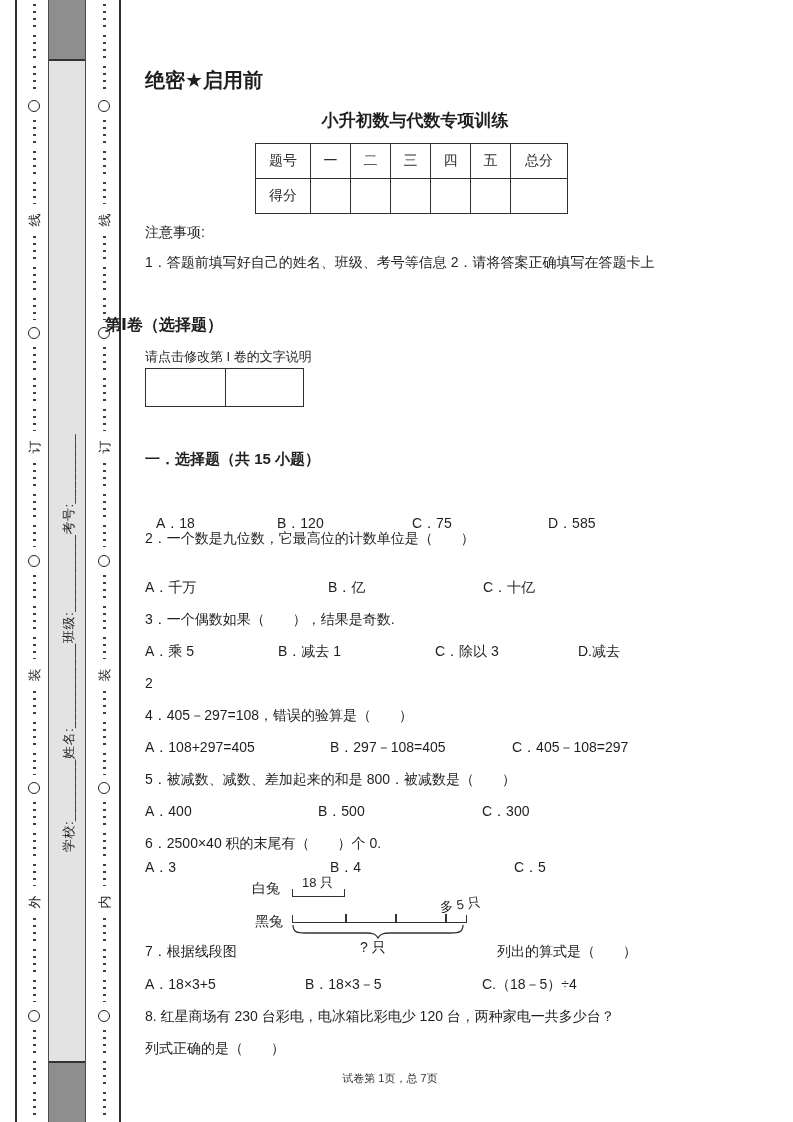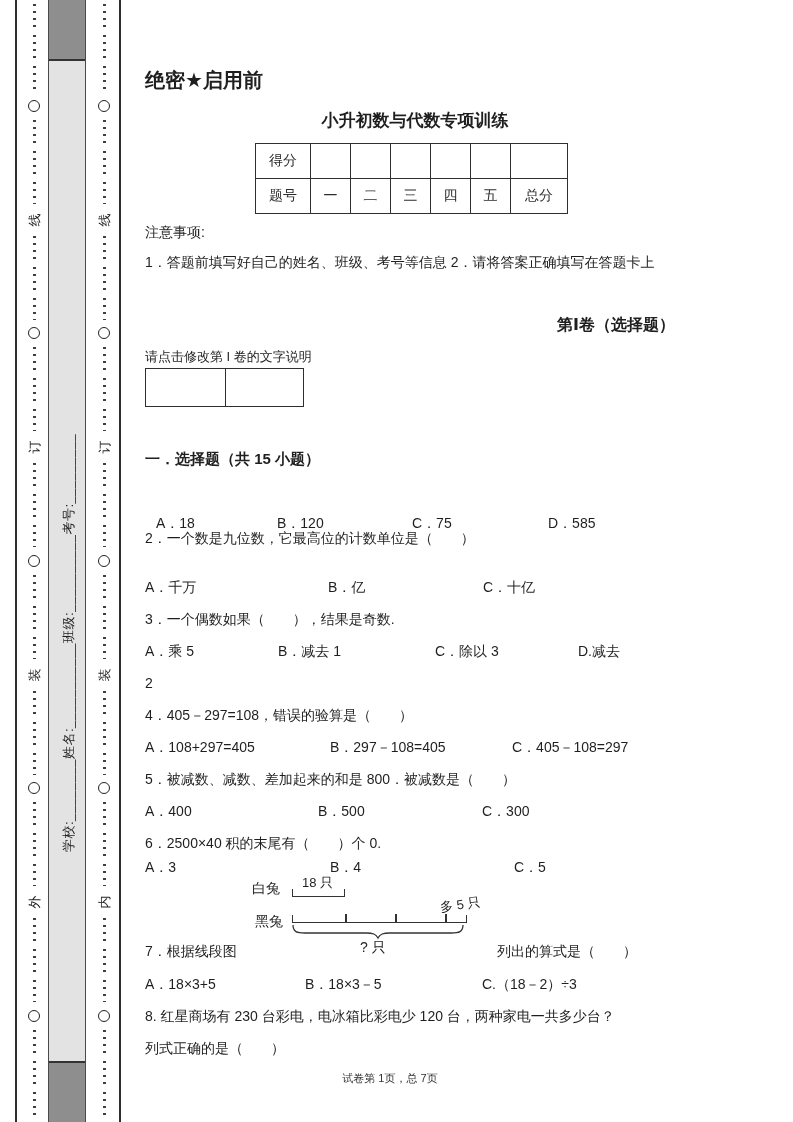--- a/index.html
+++ b/index.html
@@ -17,21 +17,21 @@
   .graybar{position:absolute;left:48px;top:0;bottom:0;width:38px;display:flex;flex-direction:column;
            border-left:1px solid #4a4a4a;border-right:1px solid #4a4a4a;box-sizing:border-box;}
   .bar-top{height:59px;background:#8e8e8e;border-bottom:2px solid #333;}
   .bar-mid{flex:1;background:#e3e3e3;}
   .bar-bottom{height:59px;background:#8e8e8e;border-top:2px solid #333;}
   .student-info{position:absolute;left:60px;top:852px;width:470px;transform:rotate(-90deg);
                 transform-origin:0 0;font-size:13px;letter-spacing:.5px;color:#222;white-space:nowrap;}
   
   .line{position:absolute;white-space:nowrap;font-size:14px;line-height:20px;}
   .bold{font-weight:bold;}
-  .c-wide{left:105px;width:570px;text-align:right;}
+  .c-wide{left:105px;width:570px;text-align:left;}
   .c-title{left:130px;width:570px;text-align:center;}
   .opt{position:absolute;top:0;white-space:nowrap;}
   .ptable{position:absolute;border-collapse:collapse;}
   .ptable td{border:1.6px solid #2f2f2f;text-align:center;font-size:14px;color:#2b2b2b;padding:0;}
   .score-table td{height:34px;}
   .grader-table td{height:37px;}
   
   .diagram{position:absolute;left:240px;top:875px;width:310px;height:92px;}
   .dg{position:absolute;font-size:14px;line-height:16px;}
   .dg-sm{font-size:13px;}
@@ -107,36 +107,36 @@
         <col style="width:55px">
         <col style="width:40px">
         <col style="width:40px">
         <col style="width:40px">
         <col style="width:40px">
         <col style="width:40px">
         <col style="width:57px">
       </colgroup>
     <tbody>
         <tr>
-      <td>得分</td>
-      <td></td>
-      <td></td>
-      <td></td>
-      <td></td>
-      <td></td>
-      <td></td>
-    </tr>
-    <tr>
       <td>题号</td>
       <td>一</td>
       <td>二</td>
       <td>三</td>
       <td>四</td>
       <td>五</td>
       <td>总分</td>
+    </tr>
+    <tr>
+      <td>得分</td>
+      <td></td>
+      <td></td>
+      <td></td>
+      <td></td>
+      <td></td>
+      <td></td>
     </tr>
   </tbody>
     </table>
 
   <div class="line" style="left:145px;top:222px">注意事项:</div>
   <div class="line" style="left:145px;top:252px">1．答题前填写好自己的姓名、班级、考号等信息 2．请将答案正确填写在答题卡上</div>
 
   <div class="line bold c-wide" style="top:315px;font-size:16px">第Ⅰ卷（选择题）</div>
   <div class="line" style="left:145px;top:347px;font-size:13px">请点击修改第 I 卷的文字说明</div>
 
@@ -214,21 +214,21 @@
       <path d="M1,0 C1,7 5,8 13,8 L74,8 C81,8 84,9 86,13 C88,9 91,8 98,8 L159,8 C167,8 171,7 171,0" fill="none" stroke="#333" stroke-width="1.3"></path>
     </svg>
     <div class="dg" style="left:120px;top:64px">? 只</div>
   </div>
 
   <div class="line" style="left:145px;top:941px">7．根据线段图</div>
   <div class="line" style="left:497px;top:941px">列出的算式是（　　）</div>
   <div class="line" style="left:145px;top:974px;width:520px">
     <span class="opt" style="left:0">A．18×3+5</span>
     <span class="opt" style="left:160px">B．18×3－5</span>
-    <span class="opt" style="left:337px">C.（18－2）÷3</span>
+    <span class="opt" style="left:337px">C.（18－5）÷4</span>
   </div>
 
   <div class="line" style="left:145px;top:1006px">8. 红星商场有 230 台彩电，电冰箱比彩电少 120 台，两种家电一共多少台？</div>
   <div class="line" style="left:145px;top:1038px">列式正确的是（　　）</div>
 
   <div class="footer" style="top:1071px">试卷第 1页，总 7页</div>
 
 </div>
 
 </body></html>

